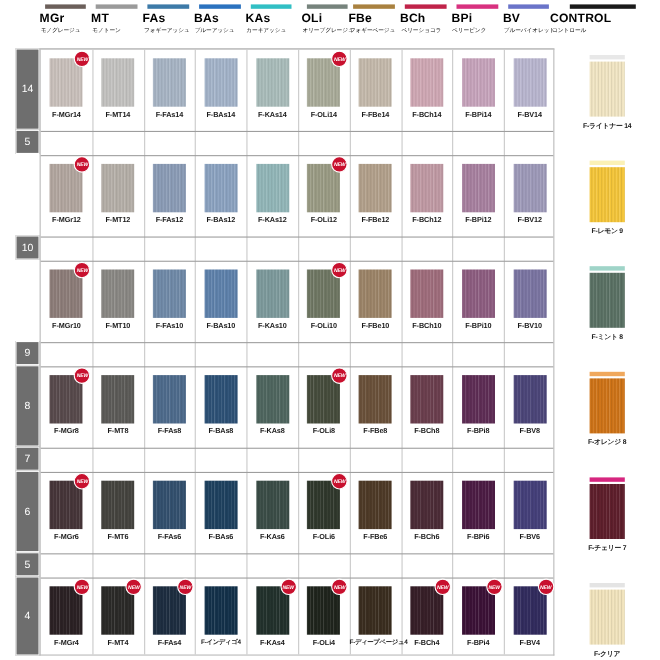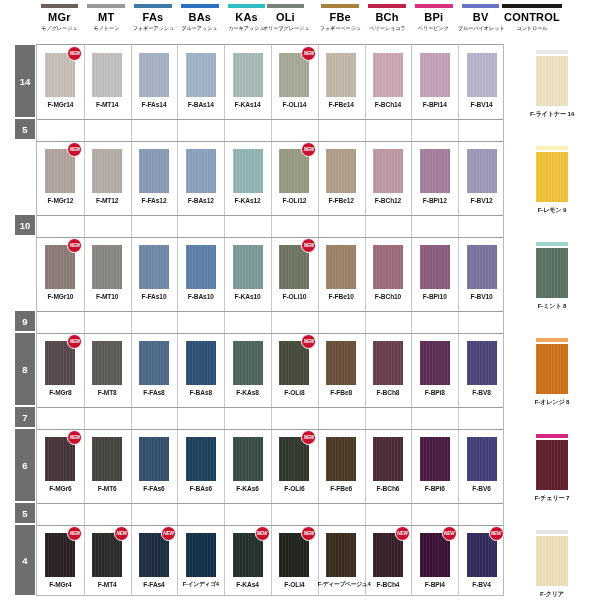--- a/index.html
+++ b/index.html
@@ -16,21 +16,20 @@
   }
 
   
   #header {
     position: absolute; left: 0; top: 0;
     width: 600px; height: 44px;
   }
   .hdr-col {
     position: absolute;
     top: 4px;
-    text-align: center;
   }
   .hdr-bar {
     height: 4px;
     width: 80%;
     margin: 0 auto 3px auto;
     border-radius: 0px;
   }
   .hdr-code {
     font-size: 11px;
     font-weight: bold;
@@ -63,21 +62,21 @@
   }
 
   
   #levels { position: absolute; left: 14px; top: 44px; width: 22px; height: 552px; }
   .lvl {
     position: absolute;
     left: 0; width: 22px;
     background: #6e6e6e;
     color: #ffffff;
     font-size: 9.5px;
-    font-weight: bold;
+    font-weight: normal;
     display: flex;
     align-items: center;
     justify-content: center;
     border: 1px solid #ffffff;
   }
 
   
   .cell {
     position: absolute;
     text-align: center;
@@ -190,21 +189,21 @@
       <div class="hdr-col" style="left: 176.4px; width: 46.8px;">
         <div class="hdr-bar" style="background: rgb(43, 114, 191);"></div>
         <div class="hdr-code">BAs</div>
         <div class="hdr-jp">ブルーアッシュ</div>
       </div>
       <div class="hdr-col" style="left: 223.2px; width: 46.8px;">
         <div class="hdr-bar" style="background: rgb(49, 191, 196);"></div>
         <div class="hdr-code">KAs</div>
         <div class="hdr-jp">カーキアッシュ</div>
       </div>
-      <div class="hdr-col" style="left: 262px; width: 46.8px;">
+      <div class="hdr-col" style="left: 274px; width: 46.8px;">
         <div class="hdr-bar" style="background: rgb(118, 131, 124);"></div>
         <div class="hdr-code">OLi</div>
         <div class="hdr-jp">オリーブグレージュ</div>
       </div>
       <div class="hdr-col" style="left: 316.8px; width: 46.8px;">
         <div class="hdr-bar" style="background: rgb(169, 129, 63);"></div>
         <div class="hdr-code">FBe</div>
         <div class="hdr-jp">フォギーベージュ</div>
       </div>
       <div class="hdr-col" style="left: 363.6px; width: 46.8px;">
@@ -215,21 +214,21 @@
       <div class="hdr-col" style="left: 410.4px; width: 46.8px;">
         <div class="hdr-bar" style="background: rgb(216, 49, 127);"></div>
         <div class="hdr-code">BPi</div>
         <div class="hdr-jp">ベリーピンク</div>
       </div>
       <div class="hdr-col" style="left: 457.2px; width: 46.8px;">
         <div class="hdr-bar" style="background: rgb(106, 116, 201);"></div>
         <div class="hdr-code">BV</div>
         <div class="hdr-jp">ブルーバイオレット</div>
       </div>
-      <div class="hdr-col" style="left: 484px; width: 96px;">
+      <div class="hdr-col" style="left: 500px; width: 96px;">
         <div class="hdr-bar" style="background: rgb(26, 26, 26); width: 62%;"></div>
         <div class="hdr-code">CONTROL</div>
         <div class="hdr-jp">コントロール</div>
       </div>
     </div>
 
   <div id="levels">
       <div class="lvl" style="top: 0px; height: 74px;">
         <span>14</span>
       </div>

